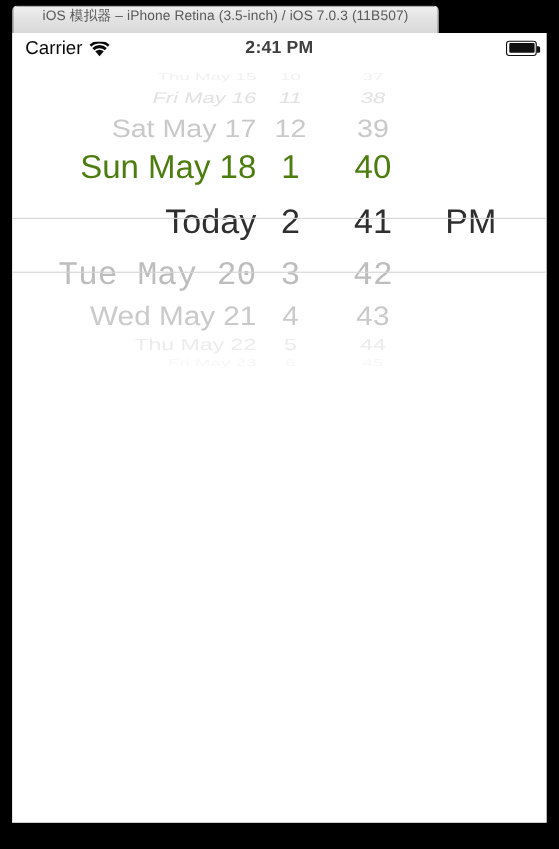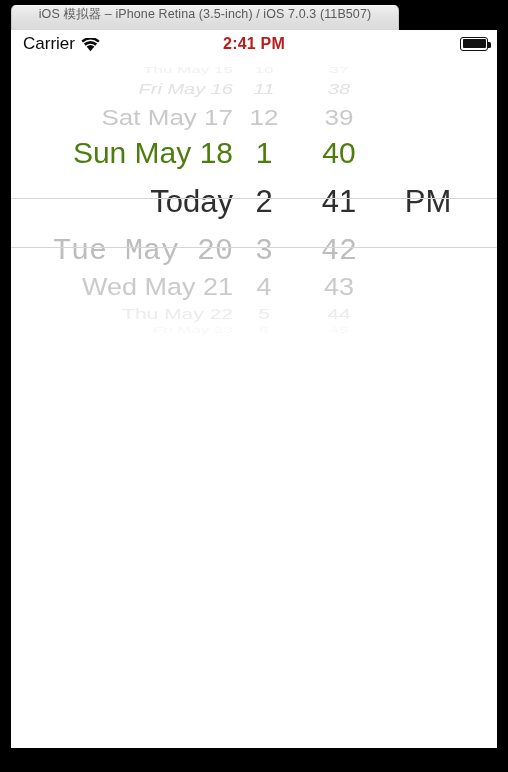--- a/index.html
+++ b/index.html
@@ -90,21 +90,21 @@
     position: relative;
     top: 1px;
   }
   #status-time {
     position: absolute;
     left: 0;
     width: 486px;
     text-align: center;
     font-size: 16px;
     font-weight: bold;
-    color: #b91c1c;
+    color: #404040;
     letter-spacing: 0.2px;
   }
   #status-right {
     position: absolute;
     right: 9px;
     display: flex;
     align-items: center;
   }
   #battery-icon {
     position: relative;

